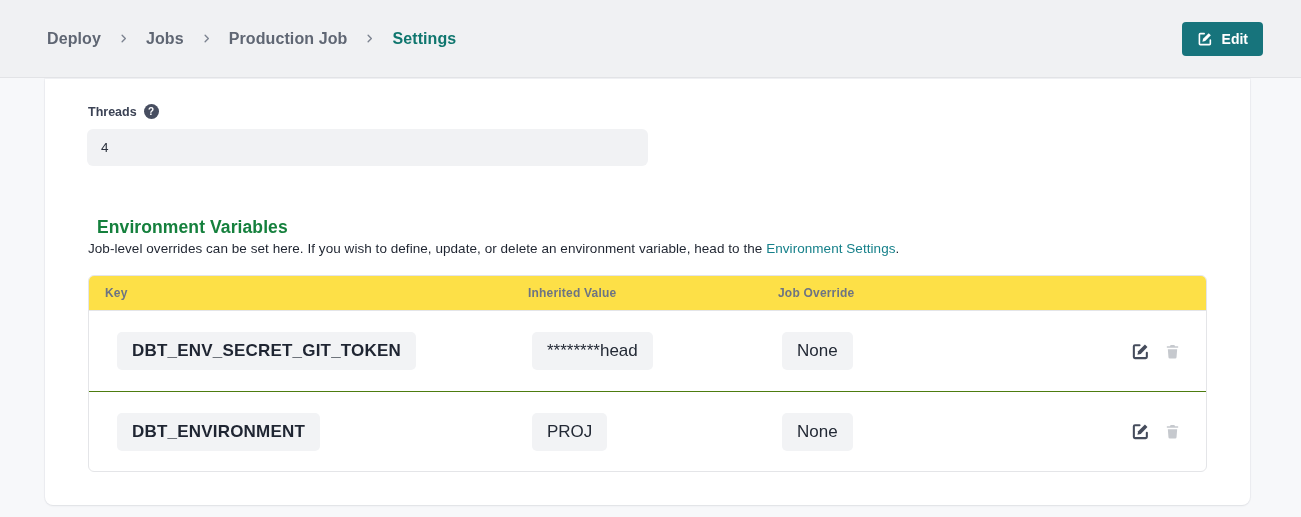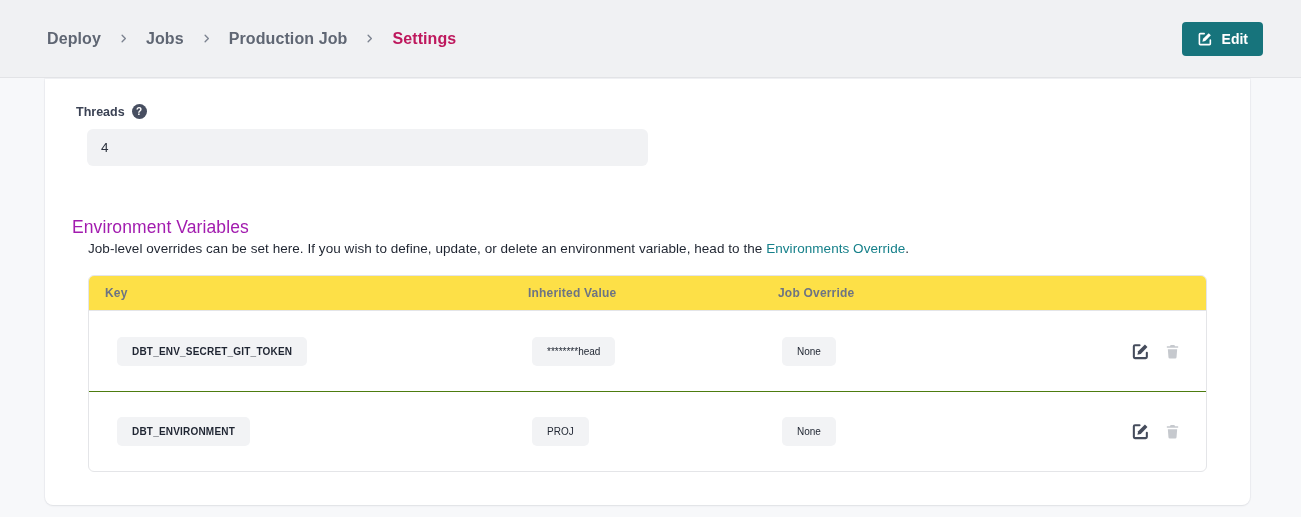--- a/index.html
+++ b/index.html
@@ -22,21 +22,21 @@
     background:#f0f1f3;
     border-bottom:1px solid #e2e3e6;
     display:flex; align-items:center; justify-content:space-between;
     padding:0 38px 0 47px;
   }
   .breadcrumb { display:flex; align-items:center; gap:17px; }
   .crumb {
     font-size:16px; font-weight:700; color:#5f6673;
     text-decoration:none; cursor:pointer; letter-spacing:.1px;
   }
-  .crumb.active { color:#be185d; }
+  .crumb.active { color:#0f766e; }
   .crumb-sep { display:flex; align-items:center; }
 
   .edit-btn {
     display:flex; align-items:center; gap:9px;
     background:var(--accent); color:#ffffff;
     border:none; border-radius:4px;
     height:34px; padding:0 15px;
     font-family:"Liberation Sans", sans-serif;
     font-size:14px; font-weight:700; cursor:pointer;
   }
@@ -45,21 +45,21 @@
   .card {
     position:absolute; left:45px; top:79px;
     width:1205px; height:426px;
     background:#ffffff;
     border-radius:0 0 8px 8px;
     box-shadow:0 1px 2px rgba(30,35,48,.08), 0 0 0 1px rgba(30,35,48,.03);
   }
 
   
   .field-label-row {
-    position:absolute; left:31px; top:25px;
+    position:absolute; left:43px; top:25px;
     display:flex; align-items:center; gap:7px;
   }
   .field-label { font-size:12.5px; font-weight:700; color:#3b4254; }
   .help-icon {
     width:15px; height:15px; border-radius:50%;
     background:#474e60; color:#ffffff;
     font-size:10px; font-weight:700;
     display:flex; align-items:center; justify-content:center;
     cursor:pointer; line-height:1;
   }
@@ -67,22 +67,22 @@
     position:absolute; left:42px; top:50px;
     width:561px; height:37px;
     background:#f1f2f4; border:none; border-radius:6px;
     font-family:"Liberation Sans", sans-serif;
     font-size:13.5px; color:#2a303c;
     padding:0 14px;
   }
 
   
   .section-title {
-    position:absolute; left:27px; top:138px;
-    font-size:17.5px; font-weight:400; color:#a21caf;
+    position:absolute; left:52px; top:138px;
+    font-size:17.5px; font-weight:700; color:#15803d;
     letter-spacing:.1px;
   }
   .section-desc {
     position:absolute; left:43px; top:162px;
     font-size:13.5px; color:#1f2531; letter-spacing:.05px;
   }
   .section-desc a { color:var(--link); text-decoration:none; cursor:pointer; }
 
   
   .ev-table {
@@ -105,21 +105,21 @@
     font-size:12px; font-weight:700; color:#6d7483;
     padding-left:16px; letter-spacing:.2px;
   }
   .ev-row { height:80px; }
   .ev-row + .ev-row { border-top:1px solid #4d7c0f; }
   .cell { padding-left:16px; }
 
   .chip {
     display:inline-block;
     background:#f2f3f5; border-radius:5px;
-    font-size:10px; color:#232935;
+    font-size:17px; color:#232935;
     padding:9px 15px; white-space:nowrap;
   }
   .chip.key { font-weight:700; color:#1f2532; margin-left:12px; letter-spacing:.2px; }
   .chip.val { margin-left:4px; }
 
   .actions {
     display:flex; align-items:center; justify-content:flex-end;
     gap:14px; padding-right:25px;
   }
   .icon-btn {
@@ -169,21 +169,21 @@
 <div class="card">
 
   <div class="field-label-row">
     <span class="field-label">Threads</span>
     <span class="help-icon">?</span>
   </div>
   <input class="text-input" type="text" value="4" style="">
 
   <h2 class="section-title">Environment Variables</h2>
 
-  <p class="section-desc"><span>Job-level overrides can be set here. If you wish to define, update, or delete an environment variable, head to the </span><a>Environments Override</a><span>.</span></p>
+  <p class="section-desc"><span>Job-level overrides can be set here. If you wish to define, update, or delete an environment variable, head to the </span><a>Environment Settings</a><span>.</span></p>
 
   <div class="ev-table">
     <div class="ev-grid-row ev-head">
       <div class="th">Key</div>
       <div class="th">Inherited Value</div>
       <div class="th">Job Override</div>
       <div class="th"></div>
     </div>
 
     <div class="ev-grid-row ev-row">

